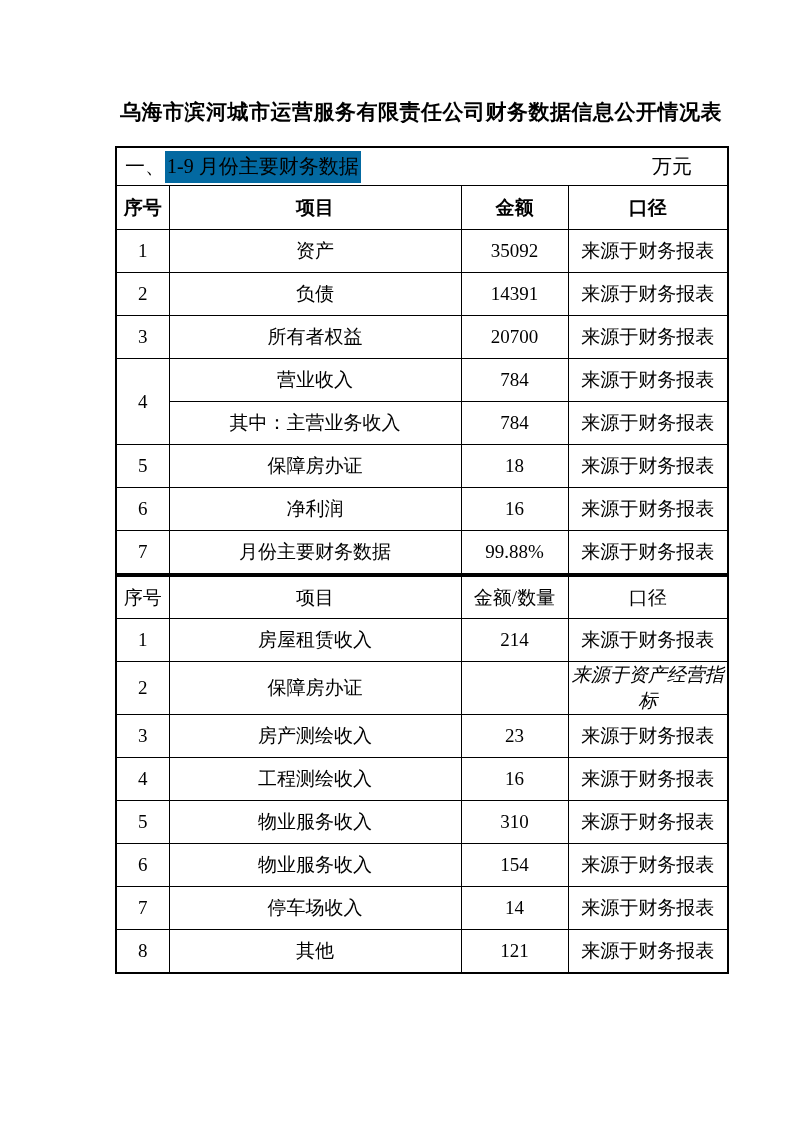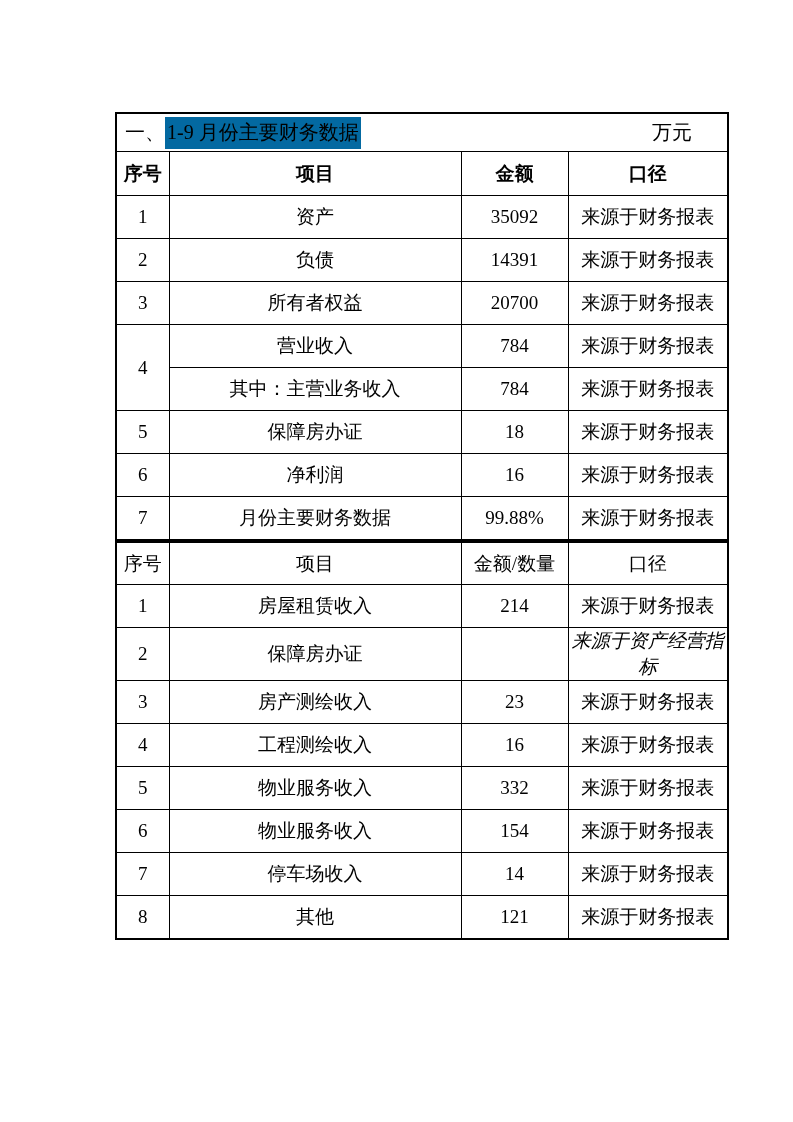--- a/index.html
+++ b/index.html
@@ -81,20 +81,21 @@
     line-height: 26px;
     white-space: nowrap;
   }
 </style>
 </head>
 <body>
 
 <div class="page">
   <div class="content">
 
+    <div class="doc-title">乌海市滨河城市运营服务有限责任公司财务数据信息公开情况表</div>
 
     <table class="data-table tbl1">
       <colgroup>
         <col class="col-no">
           <col class="col-item">
           <col class="col-amount">
           <col class="col-source">
       </colgroup>
       <tbody>
         <tr class="section-row">
@@ -199,21 +200,21 @@
         </tr>
         <tr>
           <td>4</td>
           <td>工程测绘收入</td>
           <td>16</td>
           <td>来源于财务报表</td>
         </tr>
         <tr>
           <td>5</td>
           <td>物业服务收入</td>
-          <td>332</td>
+          <td>310</td>
           <td>来源于财务报表</td>
         </tr>
         <tr>
           <td>6</td>
           <td>物业服务收入</td>
           <td>154</td>
           <td>来源于财务报表</td>
         </tr>
         <tr>
           <td>7</td>

